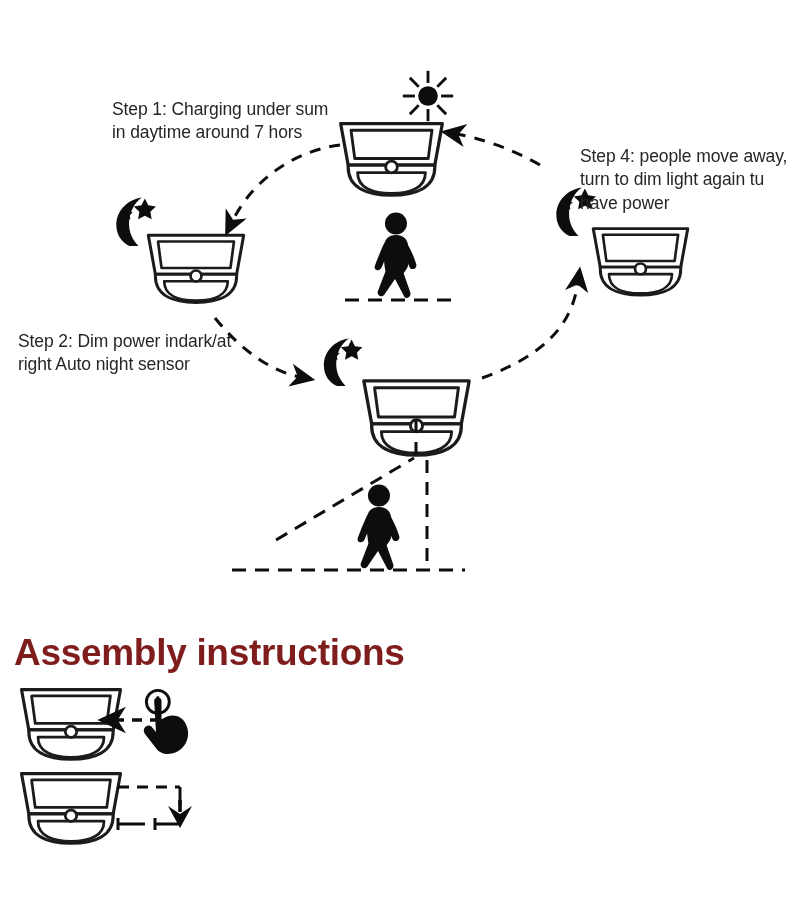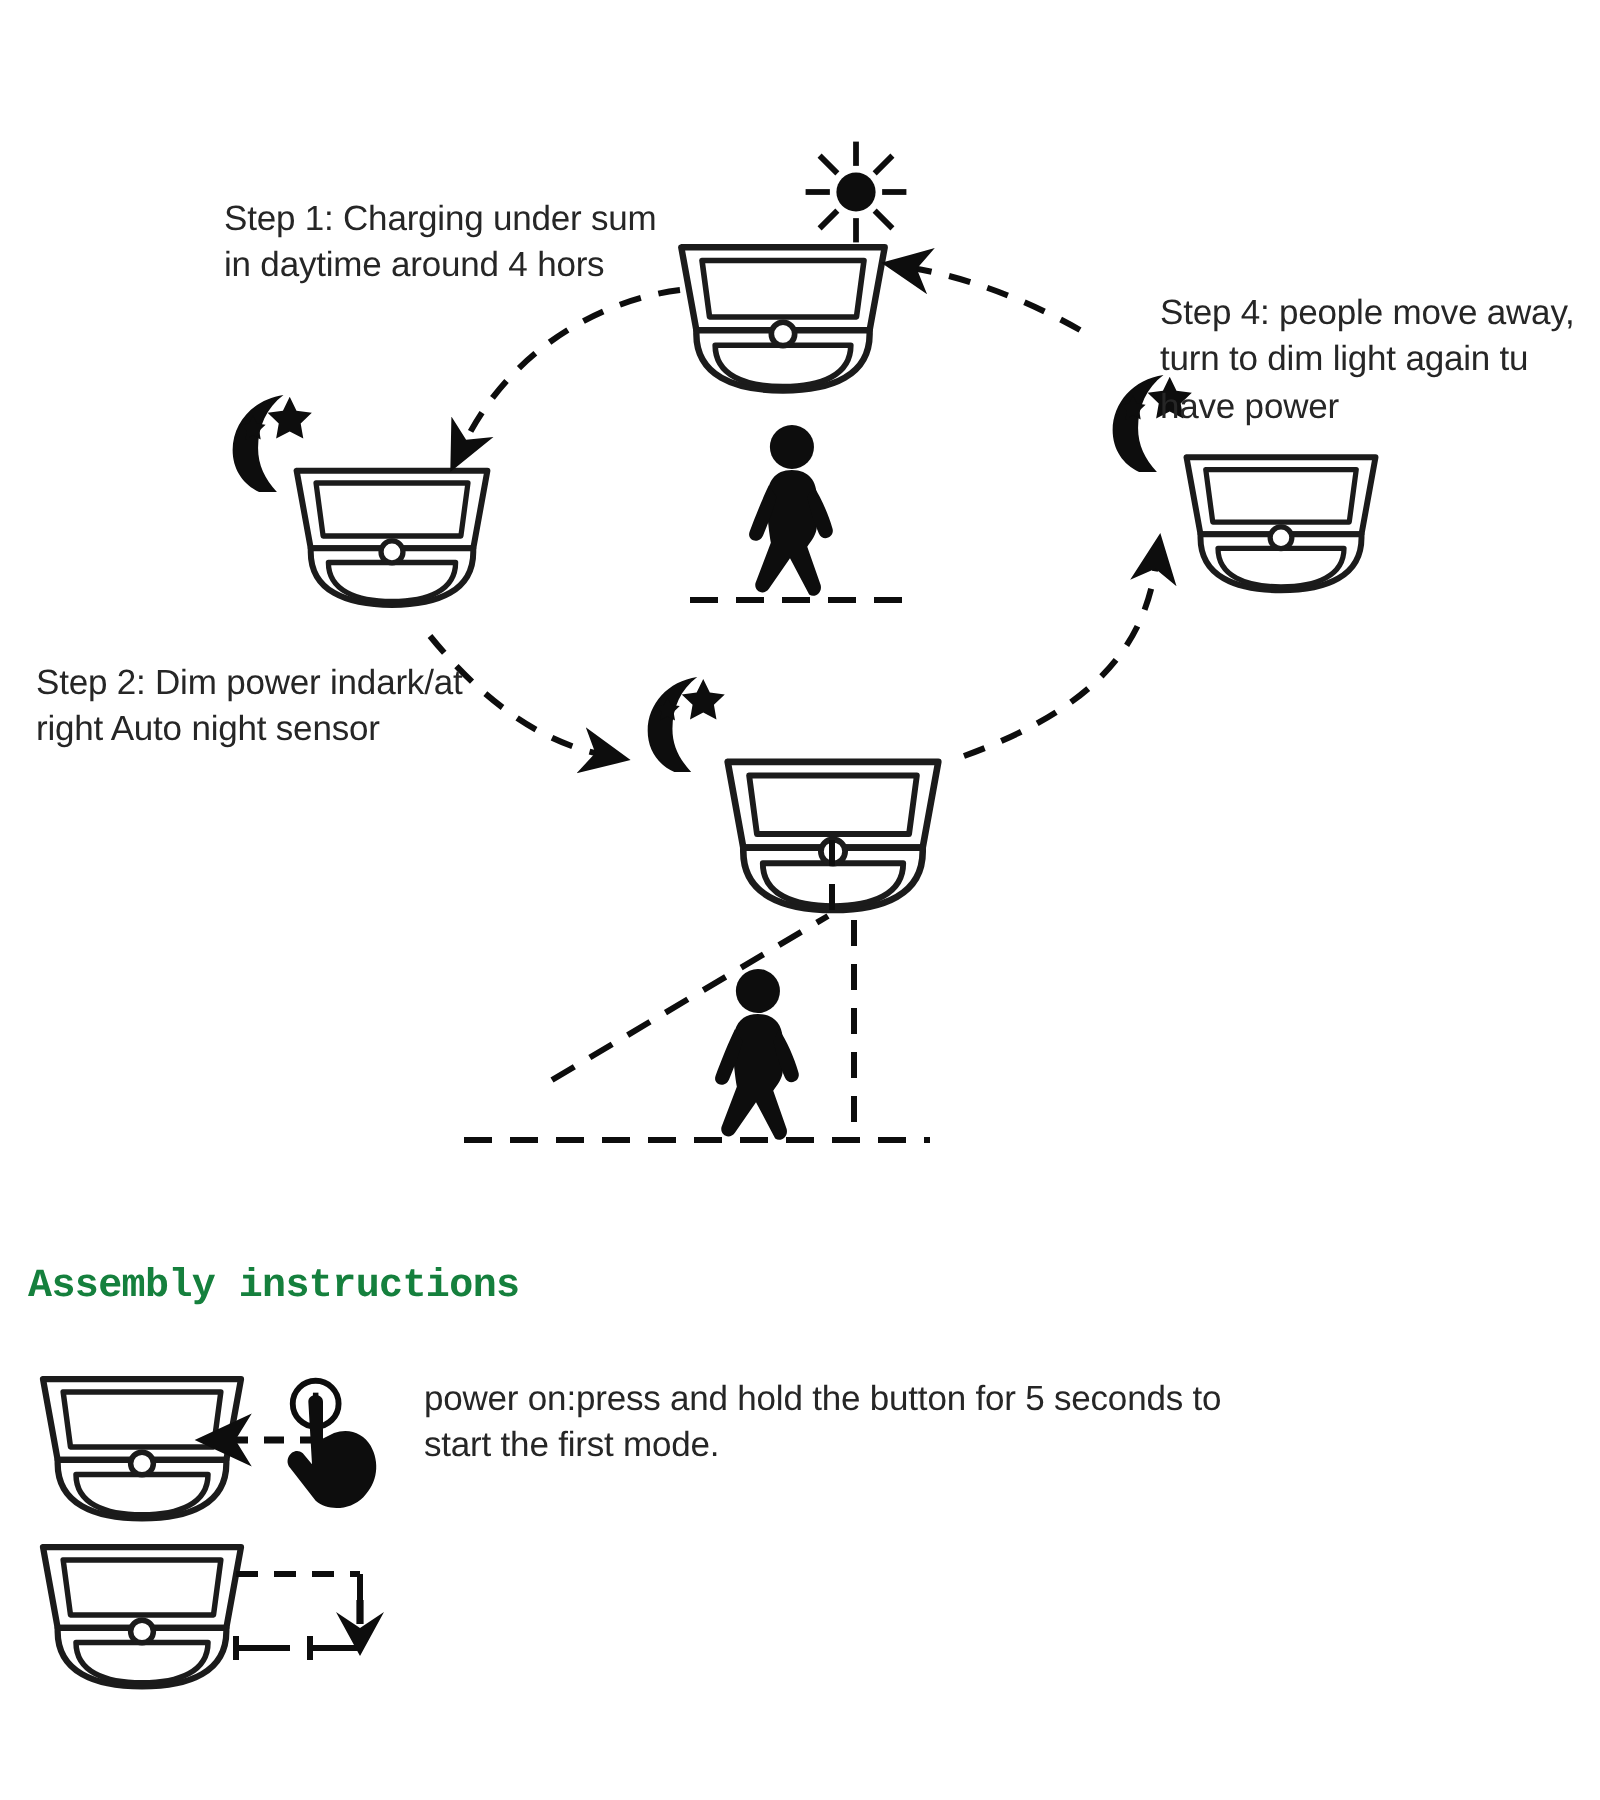--- a/index.html
+++ b/index.html
@@ -31,24 +31,24 @@
     position: absolute;
     font-family: "Liberation Sans", sans-serif;
     color: #262626;
     line-height: 1.33;
     white-space: pre-line;
     letter-spacing: -0.1px;
   }
   .step-text { font-size: 17.5px; }
   .assembly-heading {
     position: absolute;
-    font-family: Liberation Mono, monospace;
+    font-family: Liberation Sans, sans-serif;
     font-weight: bold;
-    font-size: 20px;
-    color: #15803d;
+    font-size: 37px;
+    color: #7f1d1d;
     letter-spacing: -0.3px;
   }
   .assembly-text {
     font-size: 17.5px;
   }
   #step1-text { left: 112px; top: 98px; width: 250px; }
   #step2-text { left: 18px;  top: 330px; width: 250px; }
   #step3-text { left: 550px; top: 362px; width: 240px; }
   #step4-text { left: 580px; top: 145px; width: 230px; }
   #assembly-heading { left: 14px; top: 632px; }
@@ -204,29 +204,27 @@
       <line x1="155" y1="818" x2="155" y2="830" stroke="#0d0d0d" stroke-width="3"></line>
       <line x1="155" y1="824" x2="180" y2="824" stroke="#0d0d0d" stroke-width="3"></line>
     </g>
     <g>
       <path d="M180,800 L180,812" stroke="#0d0d0d" stroke-width="3.6"></path>
       <path d="M168,806 L180,828 L192,806 L180,814 Z" fill="#0d0d0d"></path>
     </g>
   </svg>
 
   <div class="txt step-text" id="step1-text">Step 1: Charging under sum
-in daytime around 4 hors</div>
+in daytime around 7 hors</div>
 
   <div class="txt step-text" id="step2-text">Step 2: Dim power indark/at
 right Auto night sensor</div>
 
 
   <div class="txt step-text" id="step4-text">Step 4: people move away,
 turn to dim light again tu
 have power</div>
 
   <div class="assembly-heading" id="assembly-heading">Assembly instructions</div>
 
-  <div class="txt assembly-text" id="assembly-text-1">power on:press and hold the button for 5 seconds to
-start the first mode.</div>
 
 
 </div>
 
 </body></html>

